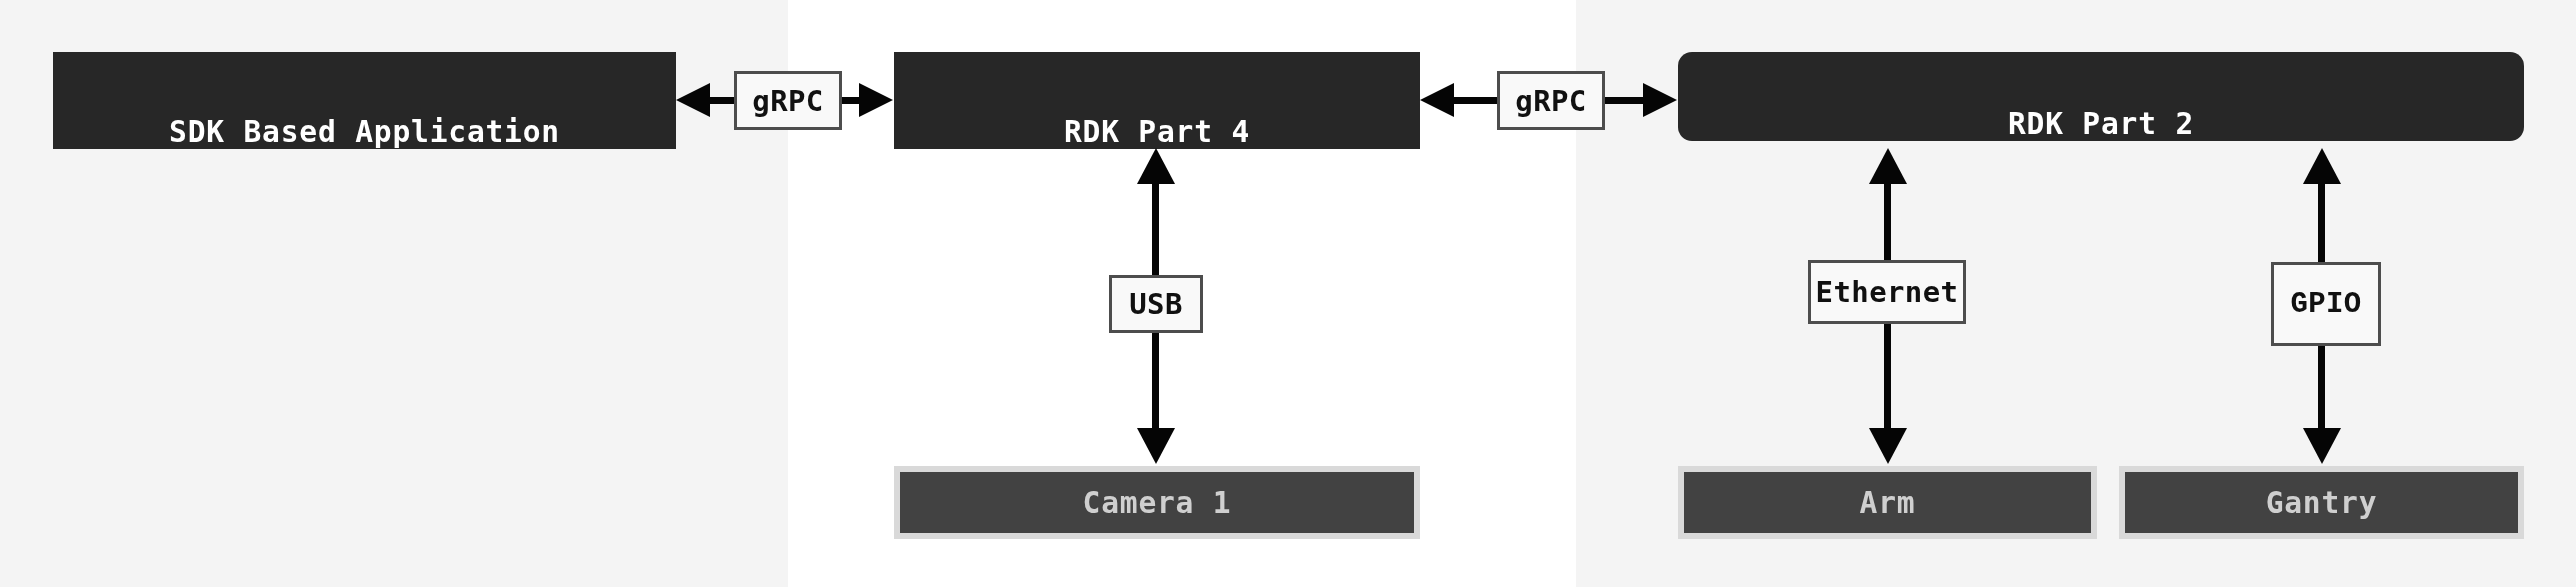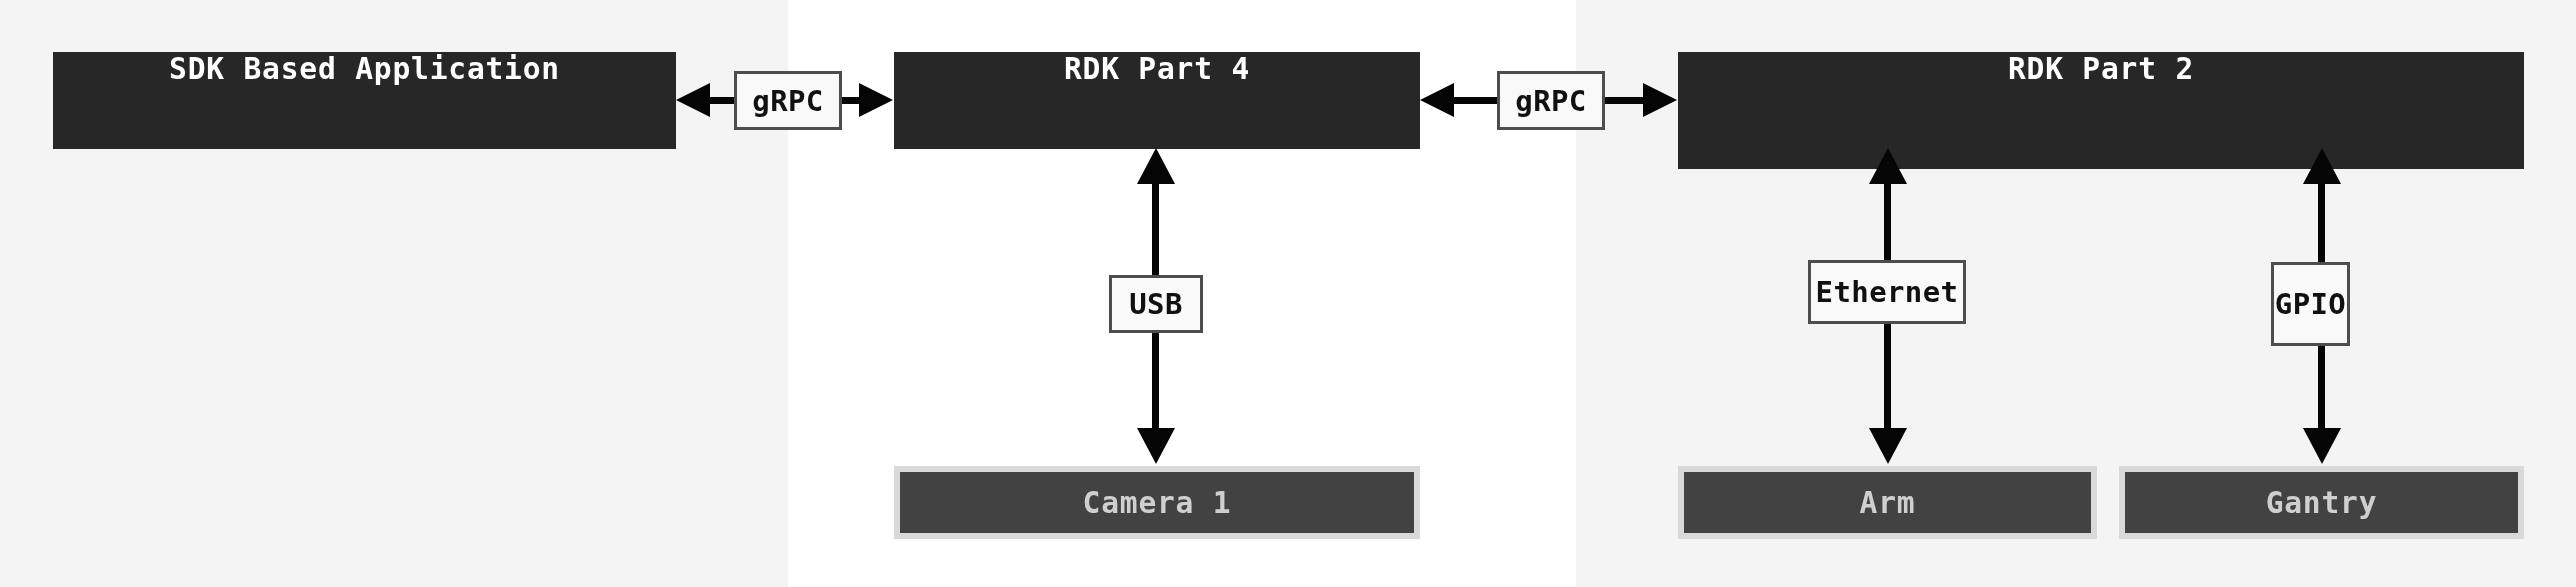--- a/index.html
+++ b/index.html
@@ -24,26 +24,26 @@
   }
   .canvas{position:relative;width:2576px;height:588px;}
   .band{position:absolute;top:0;height:588px;}
   .band.white{left:788px;width:788px;background:var(--highlight-bg);}
 
   
   .node{
     position:absolute;
     background:var(--node-bg);
     color:var(--node-text);
-    display:flex;align-items:flex-start;justify-content:center;
+    display:flex;align-items:flex-end;justify-content:center;
     font-size:29.6px;font-weight:bold;letter-spacing:0.8px;
   }
   .node.sdk   {left:53px;  top:52px; width:623px;  height:97px;}
   .node.rdk1  {left:894px;top:52px; width:526px;  height:97px;}
-  .node.rdk2  {left:1678px;top:52px; width:846px; height:117px;}
+  .node.rdk2  {left:1678px;top:52px; width:846px; height:89px;border-radius:14px;}
 
   
   .device{
     position:absolute;
     background:var(--device-bg);
     border:6.6px solid var(--device-frame);
     color:var(--device-text);
     display:flex;align-items:center;justify-content:center;
     font-size:29.6px;font-weight:bold;letter-spacing:0.8px;
     top:466px;height:73px;
@@ -59,21 +59,21 @@
     border:3.3px solid var(--label-border);
     color:var(--label-text);
     display:flex;align-items:center;justify-content:center;
     font-size:29px;font-weight:bold;letter-spacing:0.4px;
     z-index:3;
   }
   .conn-label.grpc1   {left:734px; top:71px; width:108px;height:59px;}
   .conn-label.grpc2   {left:1497px;top:71px; width:108px;height:59px;}
   .conn-label.usb     {left:1109px;top:275px;width:94px;height:58px;}
   .conn-label.ethernet{left:1808px;top:260px;width:158px;height:64px;}
-  .conn-label.gpio    {left:2271px;top:262px;width:79px;height:84px;}
+  .conn-label.gpio    {left:2271px;top:262px;width:110px;height:84px;font-family:Liberation Mono, monospace;}
 
   
   .shaft{position:absolute;background:var(--arrow);z-index:2;}
   .shaft.h{height:7.4px;top:97px;}
   .shaft.v{width:7.4px;top:164px;height:271px;}
   .head{position:absolute;width:0;height:0;z-index:2;}
   .head.left {border-top:17px solid transparent;border-bottom:17px solid transparent;border-right:34px solid var(--arrow);top:83px;}
   .head.right{border-top:17px solid transparent;border-bottom:17px solid transparent;border-left:34px solid var(--arrow);top:83px;}
   .head.up   {border-left:19px solid transparent;border-right:19px solid transparent;border-bottom:36px solid var(--arrow);top:148px;}
   .head.down {border-left:19px solid transparent;border-right:19px solid transparent;border-top:36px solid var(--arrow);top:428px;}

